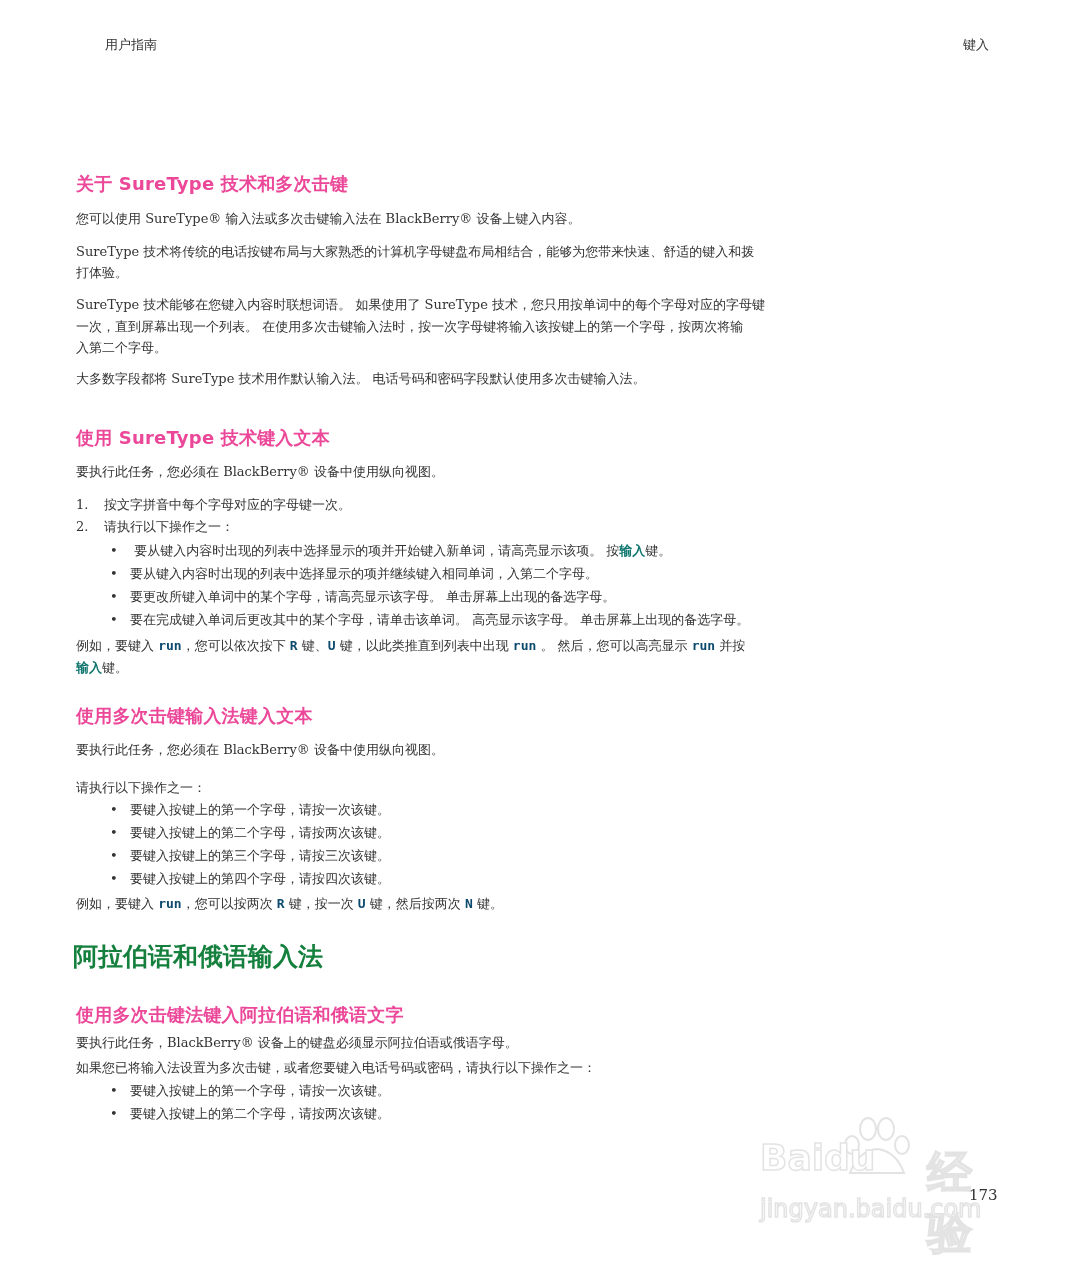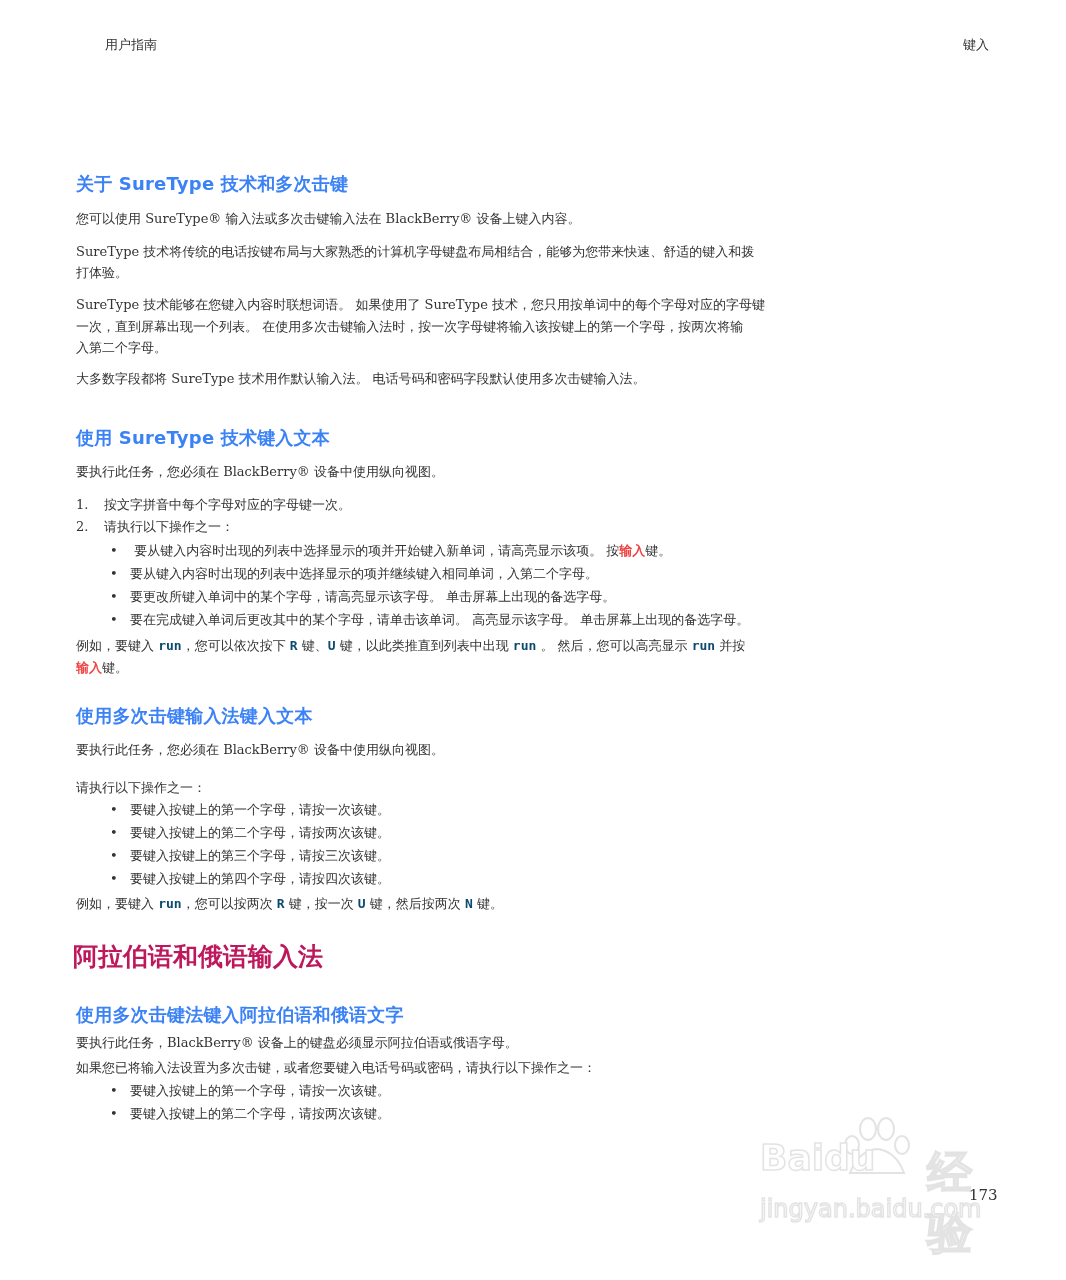--- a/index.html
+++ b/index.html
@@ -6,26 +6,26 @@
     body {
       width: 1066px; height: 1280px; position: relative; overflow: hidden;
       color: #222; font-family: "DejaVu Serif", "Liberation Serif", serif;
     }
     .hdr { position: absolute; top: 36px; font-size: 13px; color: #333;
            font-family: "DejaVu Sans", sans-serif; }
     .hdr-left { left: 73px; margin-left: 32px; }
     .hdr-right { left: 963px; }
     .abs { position: absolute; left: 76px; white-space: nowrap; }
     .h2 { font-family: "DejaVu Sans", "Liberation Sans", sans-serif; font-weight: bold;
-          font-size: 18px; color: #3b82f6; letter-spacing: 0.2px; }
+          font-size: 18px; color: #ec4899; letter-spacing: 0.2px; }
     .h1 { font-family: "DejaVu Sans", "Liberation Sans", sans-serif; font-weight: bold;
-          font-size: 25px; color: #be185d; left: 73px; }
+          font-size: 25px; color: #15803d; left: 73px; }
     .p { font-size: 13px; color: #333; line-height: 21px; }
     .mono { font-family: "DejaVu Sans Mono", "Liberation Mono", monospace; font-weight: bold; color: #0c4a6e; }
-    .b { font-family: Liberation Sans, sans-serif; font-weight: bold; color: #ef4444; }
+    .b { font-family: Liberation Sans, sans-serif; font-weight: bold; color: #0f766e; }
     .bullet { left: 110px; }
     .bullet::before { content: "•"; display: inline-block; width: 20px; }
     .num { left: 76px; }
     .num .n { display: inline-block; width: 28px; }
     .wm { position: absolute; left: 755px; top: 1115px; width: 260px; height: 120px;
           opacity: 0.5; }
     .wm-text { position: absolute; font-family: "DejaVu Sans", sans-serif; font-weight: bold;
                color: #fff; -webkit-text-stroke: 1.5px #c8c8c8; }
     .pagenum { position: absolute; left: 969px; top: 1186px; font-size: 15px; color: #333; }
   </style>

